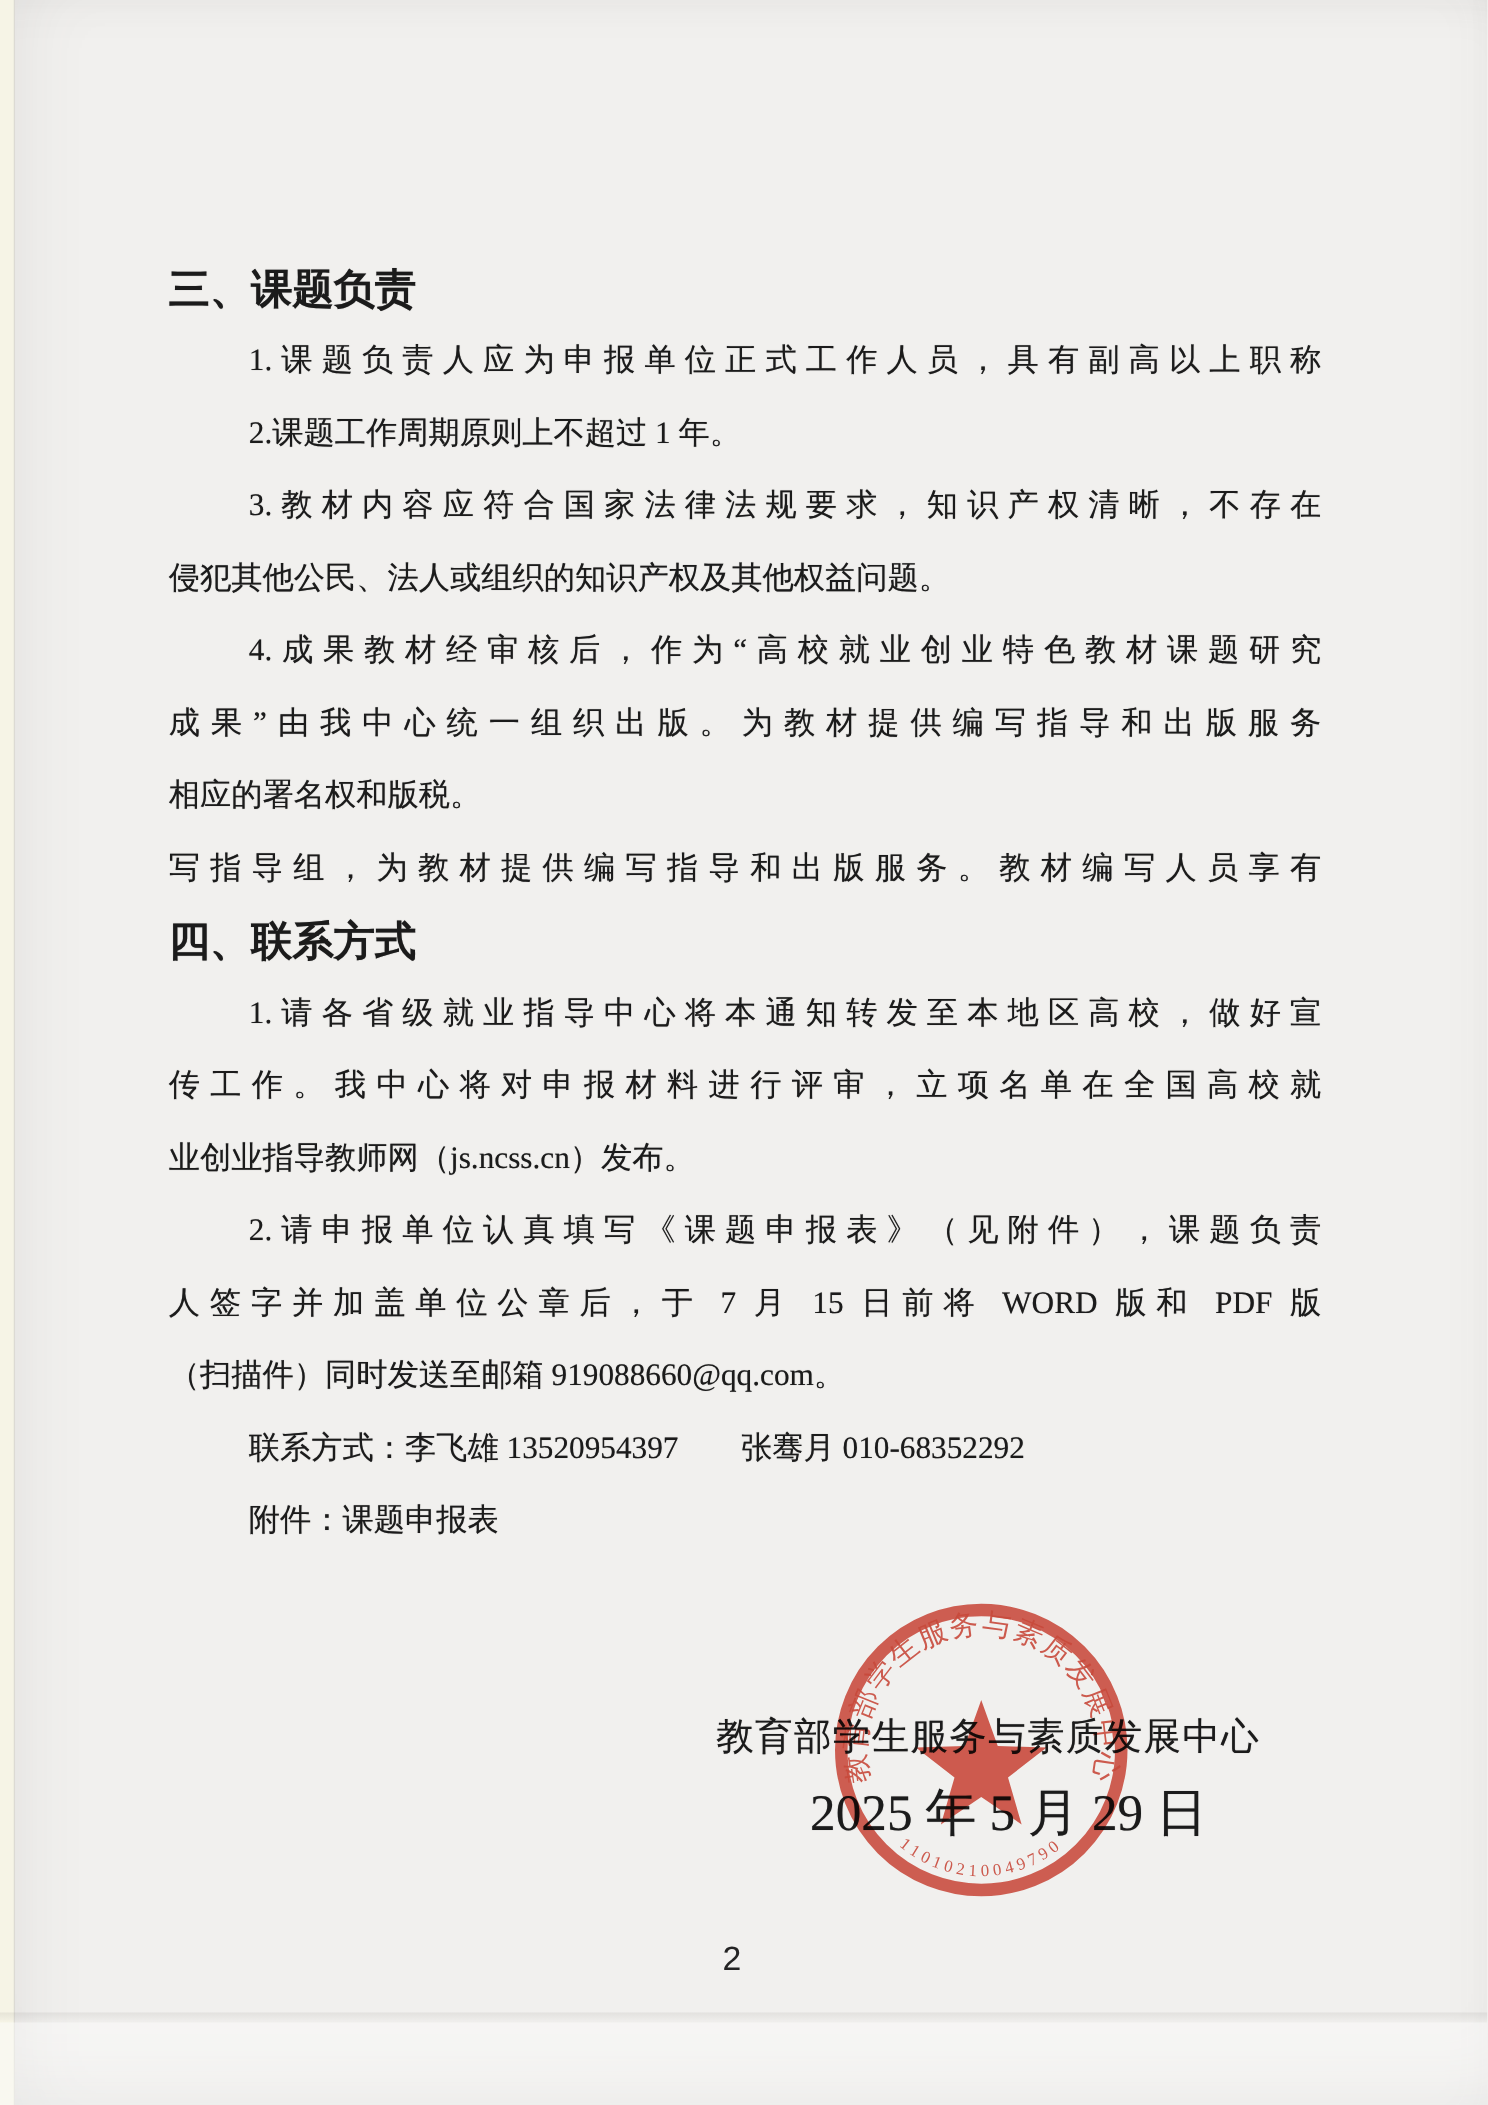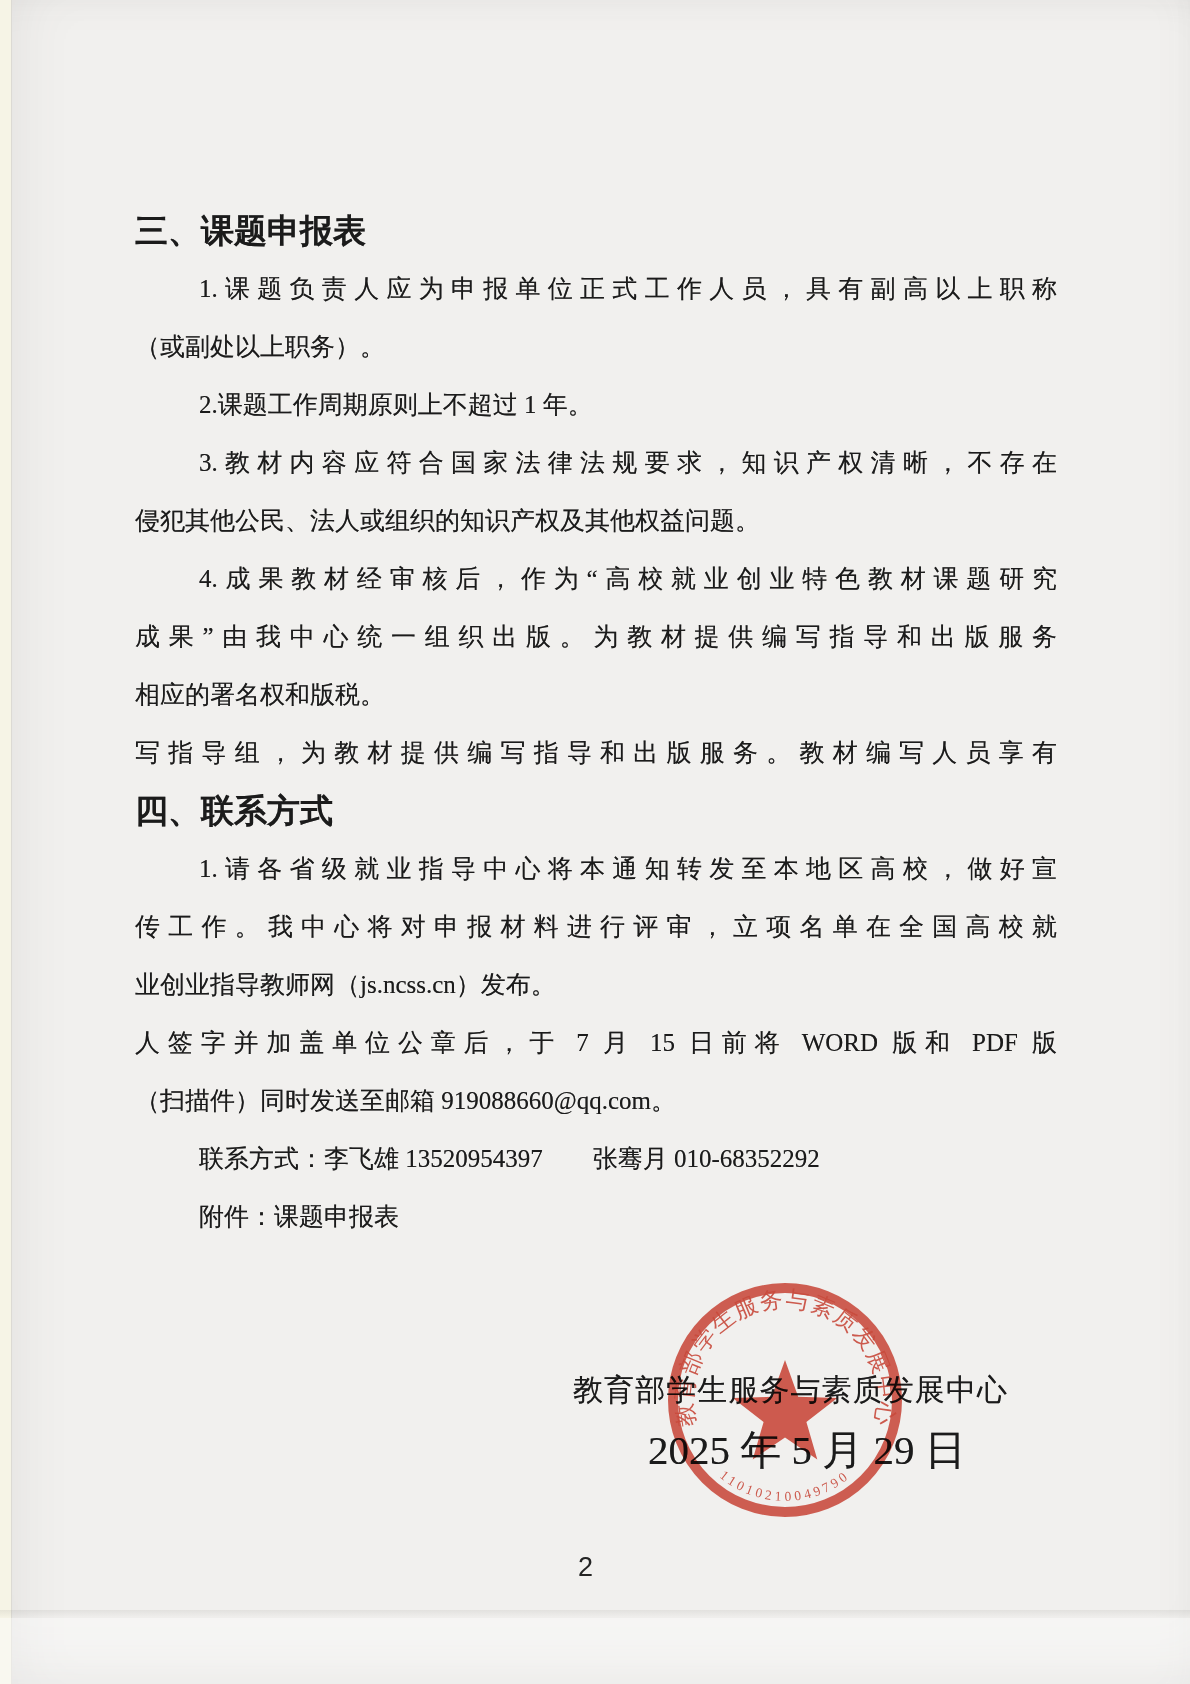--- a/index.html
+++ b/index.html
@@ -68,34 +68,34 @@
 </style>
 </head>
 <body>
 
 <div class="paper"></div>
 <div class="scan-edge"></div>
 <div class="bottom-crease"></div>
 <div class="bottom-light"></div>
 
 <div class="content">
-  <div class="ln h">三、课题申报表</div>
+  <div class="ln h">三、课题负责</div>
   <div class="ln ind just">1.课题负责人应为申报单位正式工作人员，具有副高以上职称</div>
-  <div class="ln">（或副处以上职务）。</div>
   <div class="ln ind">2.课题工作周期原则上不超过 1 年。</div>
   <div class="ln ind just">3.教材内容应符合国家法律法规要求，知识产权清晰，不存在</div>
   <div class="ln">侵犯其他公民、法人或组织的知识产权及其他权益问题。</div>
   <div class="ln ind just">4.成果教材经审核后，作为“高校就业创业特色教材课题研究</div>
   <div class="ln just">成果”由我中心统一组织出版。为教材提供编写指导和出版服务</div>
   <div class="ln">相应的署名权和版税。</div>
   <div class="ln just">写指导组，为教材提供编写指导和出版服务。教材编写人员享有</div>
   <div class="ln h">四、联系方式</div>
   <div class="ln ind just">1.请各省级就业指导中心将本通知转发至本地区高校，做好宣</div>
   <div class="ln just">传工作。我中心将对申报材料进行评审，立项名单在全国高校就</div>
   <div class="ln">业创业指导教师网（js.ncss.cn）发布。</div>
+  <div class="ln ind just">2.请申报单位认真填写《课题申报表》（见附件），课题负责</div>
   <div class="ln just">人签字并加盖单位公章后，于 7 月 15 日前将 WORD 版和 PDF 版</div>
   <div class="ln">（扫描件）同时发送至邮箱 919088660@qq.com。</div>
   <div class="ln ind pre">联系方式：李飞雄 13520954397　　张骞月 010-68352292</div>
   <div class="ln ind">附件：课题申报表</div>
 </div>
 
 <div class="sig-org">教育部学生服务与素质发展中心</div>
 <div class="sig-date">2025 年 5 月 29 日</div>
 <div class="pagenum">2</div>
 

